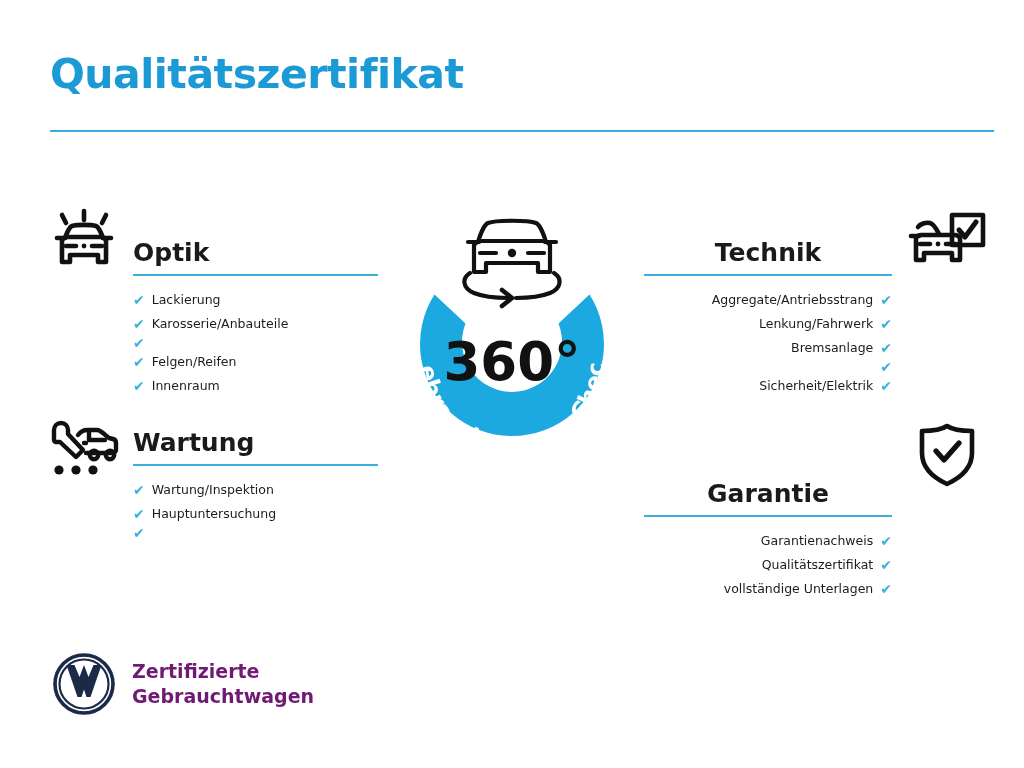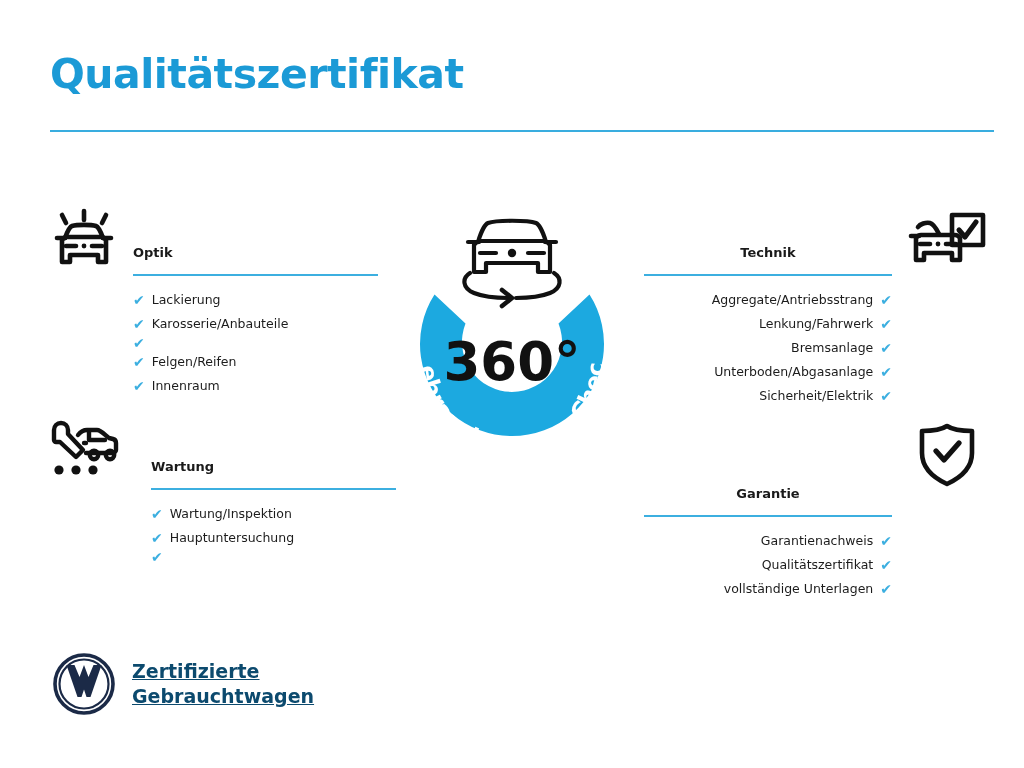--- a/index.html
+++ b/index.html
@@ -46,21 +46,21 @@
 
   
   .block {
     position: absolute;
   }
   .block-head {
     position: relative;
     height: 36px;
   }
   .block-title {
-    font-size: 13px;
+    font-size: 25px;
     font-weight: 700;
     color: #1a1a1a;
     line-height: 26px;
     white-space: nowrap;
   }
   .block-rule {
     position: absolute;
     left: 0;
     right: 0;
     bottom: 0;
@@ -117,23 +117,22 @@
     top: 652px;
     display: flex;
     align-items: center;
     gap: 16px;
   }
   .vw-mark { flex: none; }
   .vw-words {
     font-size: 19px;
     font-weight: 700;
     line-height: 25px;
-    color: #0c4a6e;
+    color: #701a75;
     white-space: nowrap;
-    text-decoration: underline;
   }
 </style>
 </head>
 <body>
 
 <div class="page">
 
   <div class="page-title">Qualitätszertifikat</div>
   <div class="title-rule"></div>
 
@@ -187,21 +186,21 @@
       <path d="M30 17 C30 17 34 12 39 12 L49 12 C53 12 58 18 61 20 L65 21 C67 21.5 68 23 68 25 L68 32 C68 34 66 35 64 35 L38 35"></path>
       <path d="M41 13 L41 22 L57 22"></path>
       <circle cx="46" cy="37" r="4.2"></circle>
       <circle cx="62" cy="37" r="4.2"></circle>
       <circle cx="11" cy="52" r="4.6" fill="#111" stroke="none"></circle>
       <circle cx="28" cy="52" r="4.6" fill="#111" stroke="none"></circle>
       <circle cx="45" cy="52" r="4.6" fill="#111" stroke="none"></circle>
     </svg>
   </div>
 
-  <div class="block left" style="left:133px; top:454px; width:245px;margin-left:18px;">
+  <div class="block left" style="left:133px; top:430px; width:245px;">
     <div class="block-head">
       <div class="block-title">Wartung</div>
       <div class="block-rule"></div>
     </div>
     <ul class="items">
       <li class="item">
         <span class="check">✔</span>
         <span>Wartung/Inspektion</span>
       </li>
       <li class="item">
@@ -226,21 +225,20 @@
       </li>
       <li class="item">
         <span>Lenkung/Fahrwerk</span>
         <span class="check">✔</span>
       </li>
       <li class="item">
         <span>Bremsanlage</span>
         <span class="check">✔</span>
       </li>
       <li class="item">
-        <span>Unterboden/Abgasanlage</span>
         <span class="check">✔</span>
       </li>
       <li class="item">
         <span>Sicherheit/Elektrik</span>
         <span class="check">✔</span>
       </li>
     </ul>
   </div>
 
   <div class="side-icon" style="left:908px; top:212px;">

